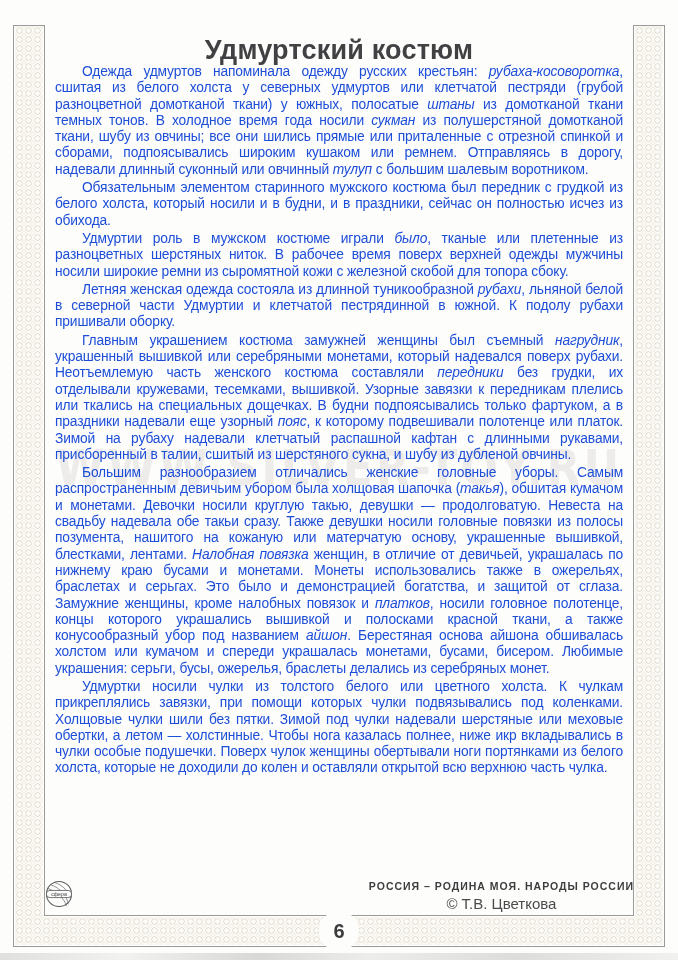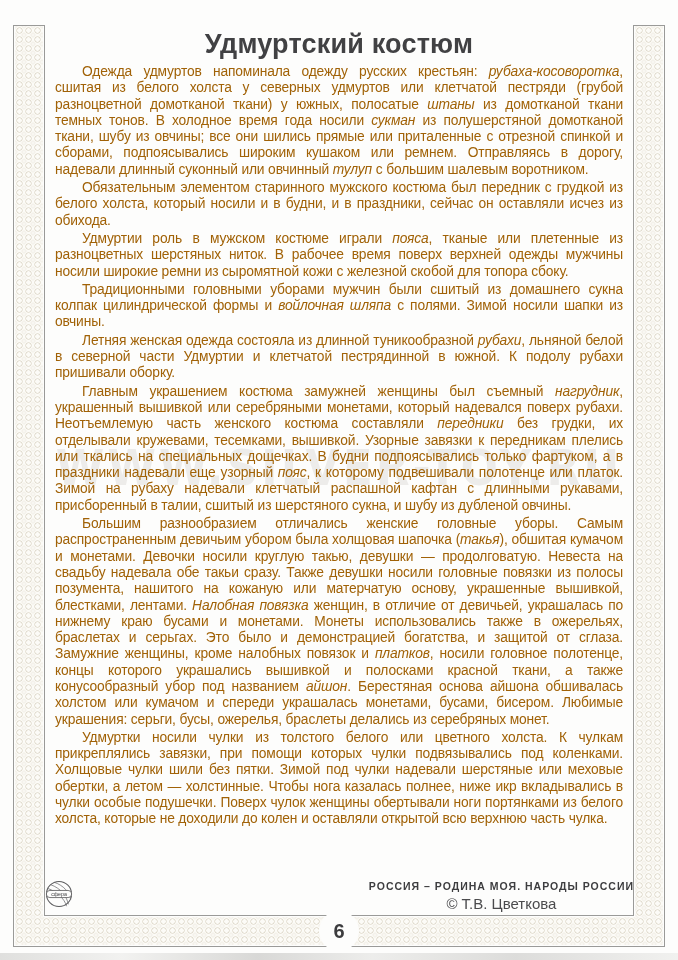--- a/index.html
+++ b/index.html
@@ -20,26 +20,26 @@
   #line-inner-left{left:44px;top:25px;width:1px;height:891px;}
   #line-inner-right{left:633px;top:25px;width:1px;height:891px;}
   #line-inner-bottom{left:44px;top:915px;width:590px;height:1px;}
   #cap-top-left{left:13px;top:25px;width:32px;height:1px;}
   #cap-top-right{left:633px;top:25px;width:32px;height:1px;}
   #lace-left{left:15px;top:26px;width:28px;height:919px;}
   #lace-right{left:635px;top:26px;width:28px;height:919px;}
   #lace-bottom{left:15px;top:917px;width:648px;height:28px;}
 
   
-  #page-title{position:absolute;left:0;top:11px;width:100%;text-align:center;
+  #page-title{position:absolute;left:0;top:17px;width:100%;text-align:center;
       font-size:27px;font-weight:700;color:#414143;letter-spacing:.2px;z-index:4;}
 
   
   #text-block{position:absolute;left:55px;top:64px;width:568px;height:812px;overflow:hidden;
-      z-index:4;color:#a16207;font-size:13.8px;line-height:16.3px;text-align:justify;
+      z-index:4;color:#1d4ed8;font-size:13.8px;line-height:16.3px;text-align:justify;
       letter-spacing:-0.15px;}
   #text-block p{margin:0 0 2px 0;text-indent:27px;}
   #text-block em{font-style:italic;}
 
   
   #watermark{position:absolute;left:48px;top:442px;width:582px;z-index:2;
       font-size:44px;font-weight:700;letter-spacing:3px;text-align:center;
       color:rgba(130,124,116,0.13);transform:scaleY(1.15);white-space:nowrap;
       font-family:"DejaVu Sans",sans-serif;}
 
@@ -77,23 +77,22 @@
   <div class="line" id="line-inner-bottom"></div>
   <div class="line" id="cap-top-left"></div>
   <div class="line" id="cap-top-right"></div>
 
   <div id="watermark">WWW.SILVER-TOY.RU</div>
 
   <h1 id="page-title">Удмуртский костюм</h1>
 
   <div id="text-block">
       <p><span>Одежда удмуртов напоминала одежду русских крестьян: </span><em>рубаха-косоворотка</em><span>, сшитая из белого холста у северных удмуртов или клетчатой пестряди (грубой разноцветной домотканой ткани) у южных, полосатые </span><em>штаны</em><span> из домотканой ткани темных тонов. В холодное время года носили </span><em>сукман</em><span> из полушерстяной домотканой ткани, шубу из овчины; все они шились прямые или приталенные с отрезной спинкой и сборами, подпоясывались широким кушаком или ремнем. Отправляясь в дорогу, надевали длинный суконный или овчинный </span><em>тулуп</em><span> с большим шалевым воротником.</span></p>
-      <p><span>Обязательным элементом старинного мужского костюма был передник с грудкой из белого холста, который носили и в будни, и в праздники, сейчас он оставляли исчез из обихода.</span></p>
-      <p><span>Удмуртии роль в мужском костюме играли </span><em>пояса</em><span>, тканые или плетенные из разноцветных шерстяных ниток. В рабочее время поверх верхней одежды мужчины носили широкие ремни из сыромятной кожи с железной скобой для топора сбоку.</span></p>
-      <p><span>Традиционными головными уборами мужчин были сшитый из домашнего сукна колпак цилиндрической формы и </span><em>войлочная шляпа</em><span> с полями. Зимой носили шапки из овчины.</span></p>
+      <p><span>Обязательным элементом старинного мужского костюма был передник с грудкой из белого холста, который носили и в будни, и в праздники, сейчас он полностью исчез из обихода.</span></p>
+      <p><span>Удмуртии роль в мужском костюме играли </span><em>было</em><span>, тканые или плетенные из разноцветных шерстяных ниток. В рабочее время поверх верхней одежды мужчины носили широкие ремни из сыромятной кожи с железной скобой для топора сбоку.</span></p>
       <p><span>Летняя женская одежда состояла из длинной туникообразной </span><em>рубахи</em><span>, льняной белой в северной части Удмуртии и клетчатой пестрядинной в южной. К подолу рубахи пришивали оборку.</span></p>
       <p><span>Главным украшением костюма замужней женщины был съемный </span><em>нагрудник</em><span>, украшенный вышивкой или серебряными монетами, который надевался поверх рубахи. Неотъемлемую часть женского костюма составляли </span><em>передники</em><span> без грудки, их отделывали кружевами, тесемками, вышивкой. Узорные завязки к передникам плелись или ткались на специальных дощечках. В будни подпоясывались только фартуком, а в праздники надевали еще узорный </span><em>пояс</em><span>, к которому подвешивали полотенце или платок. Зимой на рубаху надевали клетчатый распашной кафтан с длинными рукавами, присборенный в талии, сшитый из шерстяного сукна, и шубу из дубленой овчины.</span></p>
       <p><span>Большим разнообразием отличались женские головные уборы. Самым распространенным девичьим убором была холщовая шапочка (</span><em>такья</em><span>), обшитая кумачом и монетами. Девочки носили круглую такью, девушки — продолговатую. Невеста на свадьбу надевала обе такьи сразу. Также девушки носили головные повязки из полосы позумента, нашитого на кожаную или матерчатую основу, украшенные вышивкой, блестками, лентами. </span><em>Налобная повязка</em><span> женщин, в отличие от девичьей, украшалась по нижнему краю бусами и монетами. Монеты использовались также в ожерельях, браслетах и серьгах. Это было и демонстрацией богатства, и защитой от сглаза. Замужние женщины, кроме налобных повязок и </span><em>платков</em><span>, носили головное полотенце, концы которого украшались вышивкой и полосками красной ткани, а также конусообразный убор под названием </span><em>айшон</em><span>. Берестяная основа айшона обшивалась холстом или кумачом и спереди украшалась монетами, бусами, бисером. Любимые украшения: серьги, бусы, ожерелья, браслеты делались из серебряных монет.</span></p>
       <p><span>Удмуртки носили чулки из толстого белого или цветного холста. К чулкам прикреплялись завязки, при помощи которых чулки подвязывались под коленками. Холщовые чулки шили без пятки. Зимой под чулки надевали шерстяные или меховые обертки, а летом — холстинные. Чтобы нога казалась полнее, ниже икр вкладывались в чулки особые подушечки. Поверх чулок женщины обертывали ноги портянками из белого холста, которые не доходили до колен и оставляли открытой всю верхнюю часть чулка.</span></p>
     </div>
 
   <div id="footer">
     <span id="footer-logo">
       <svg width="30" height="30" viewBox="0 0 32 32">
         <circle cx="16" cy="16" r="13.4" fill="none" stroke="#5c5c5e" stroke-width="1.1"></circle>

